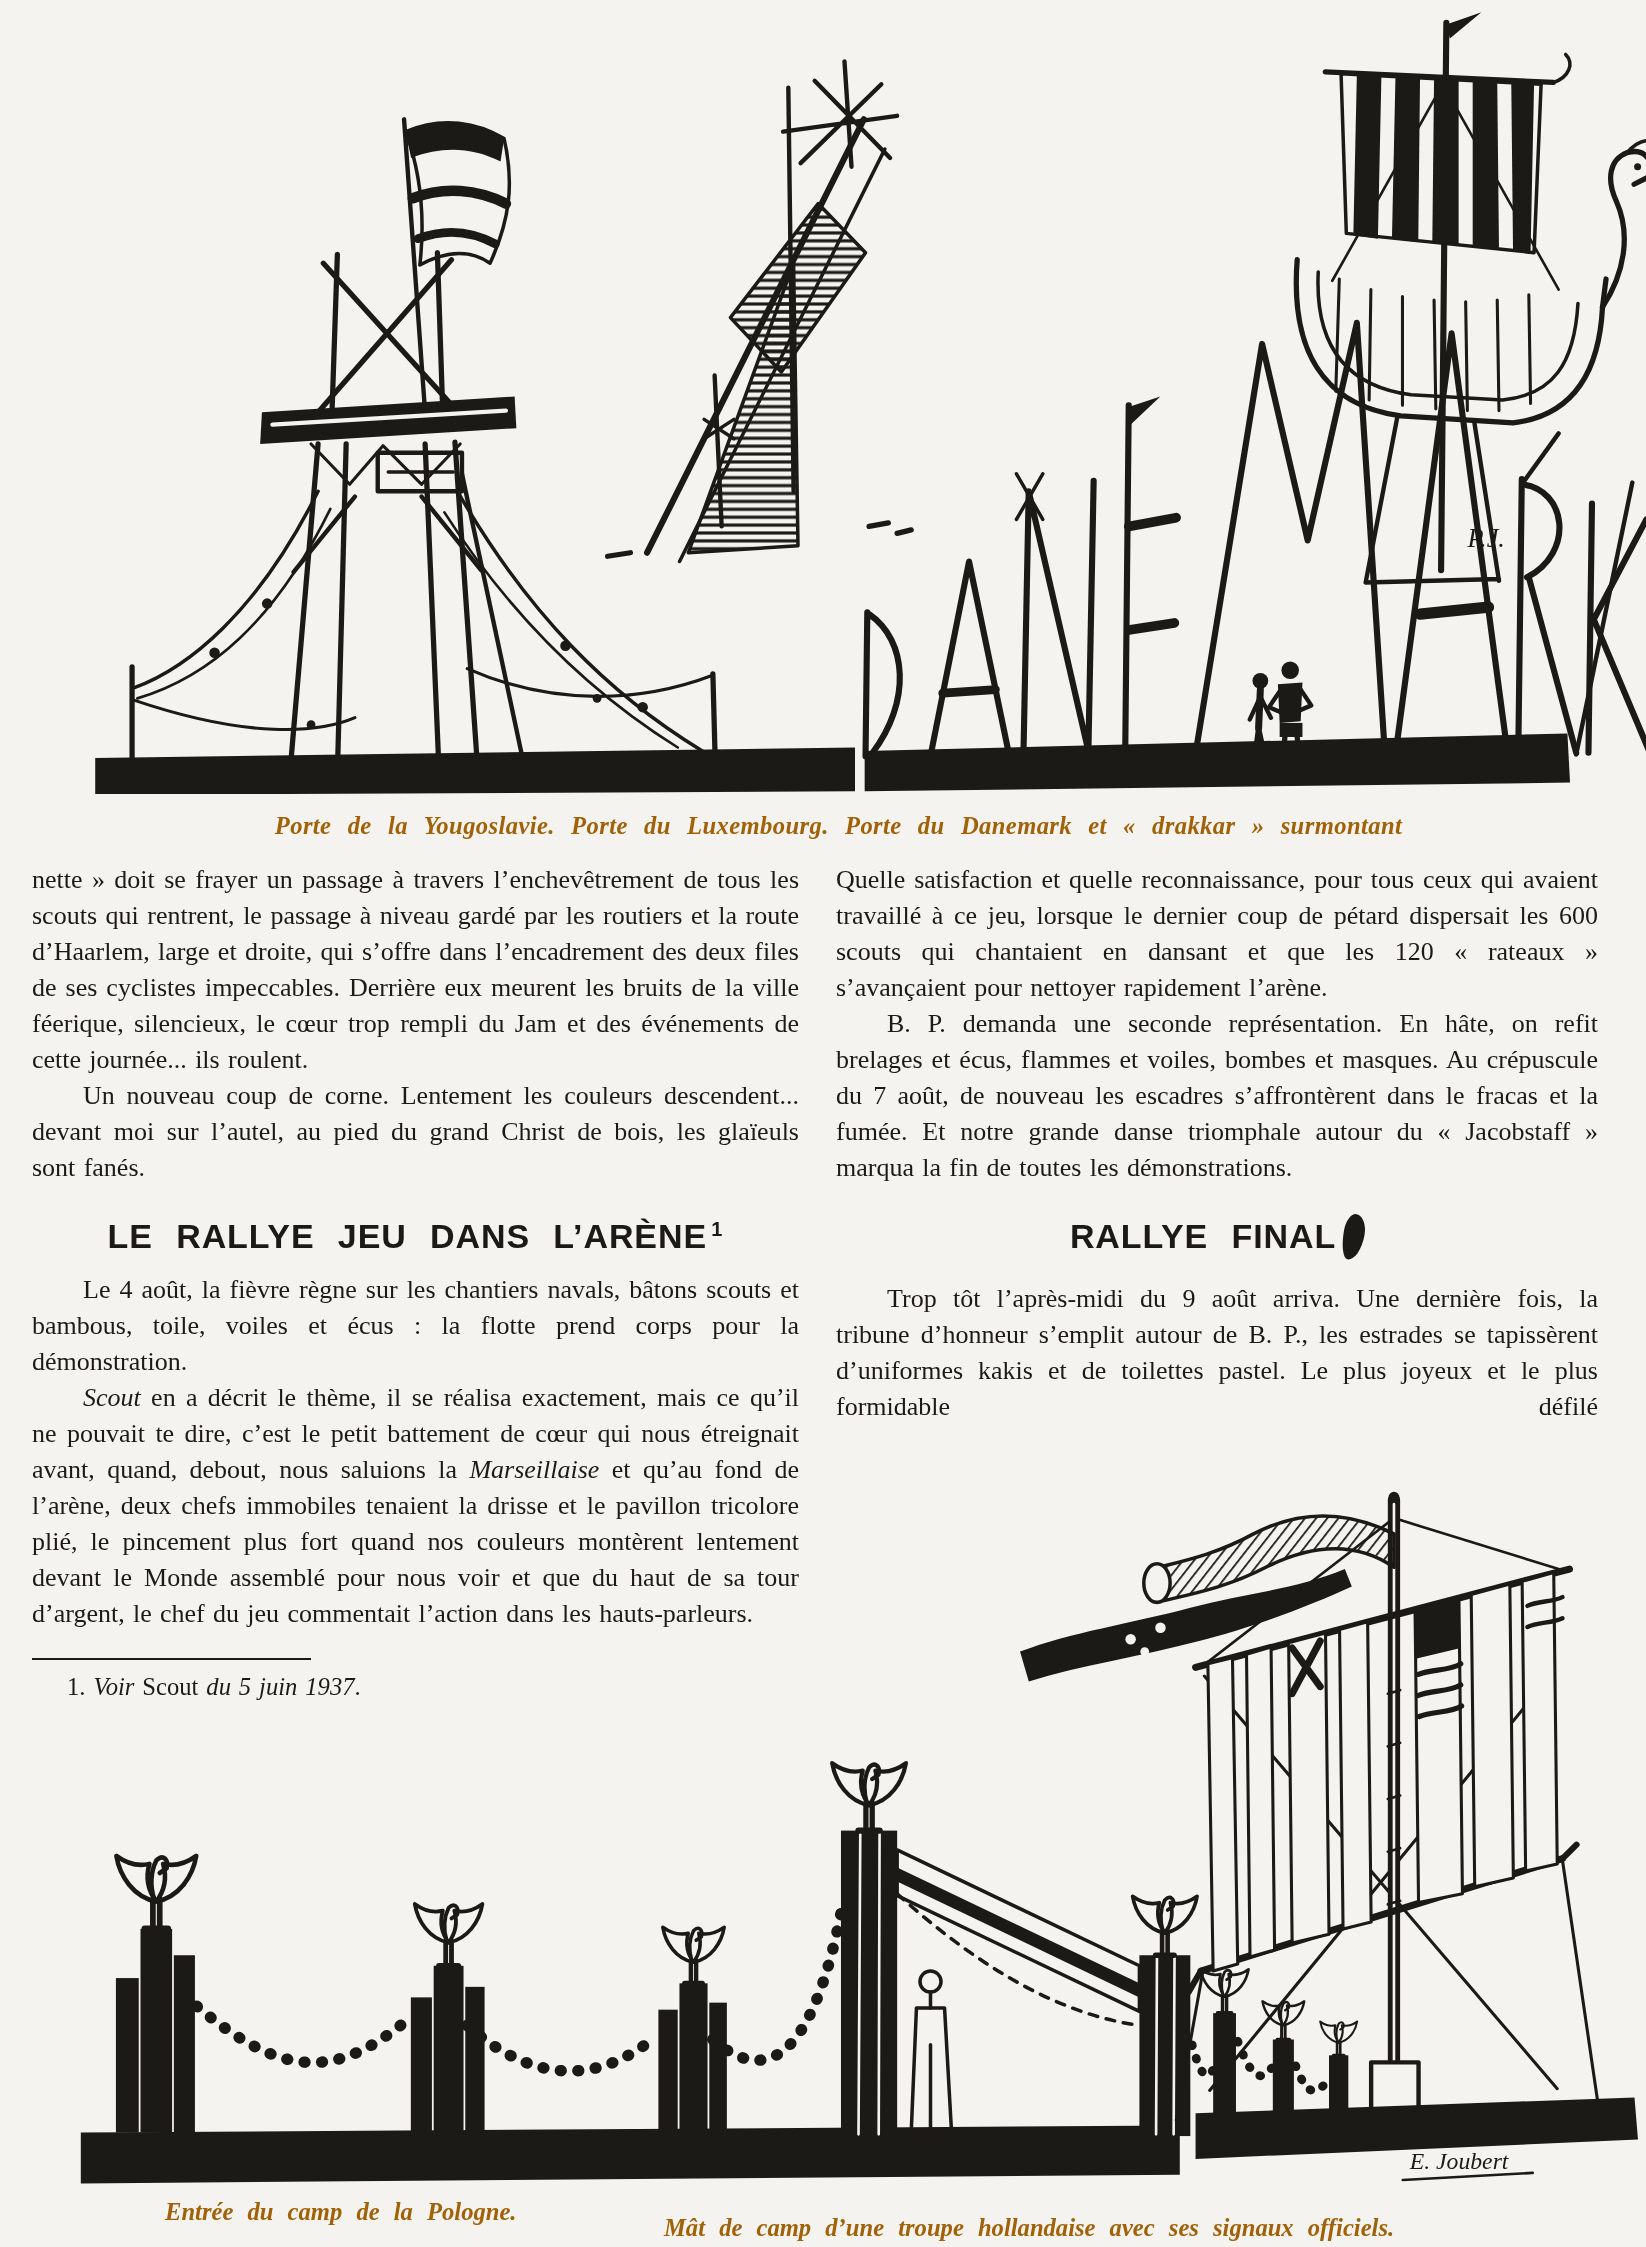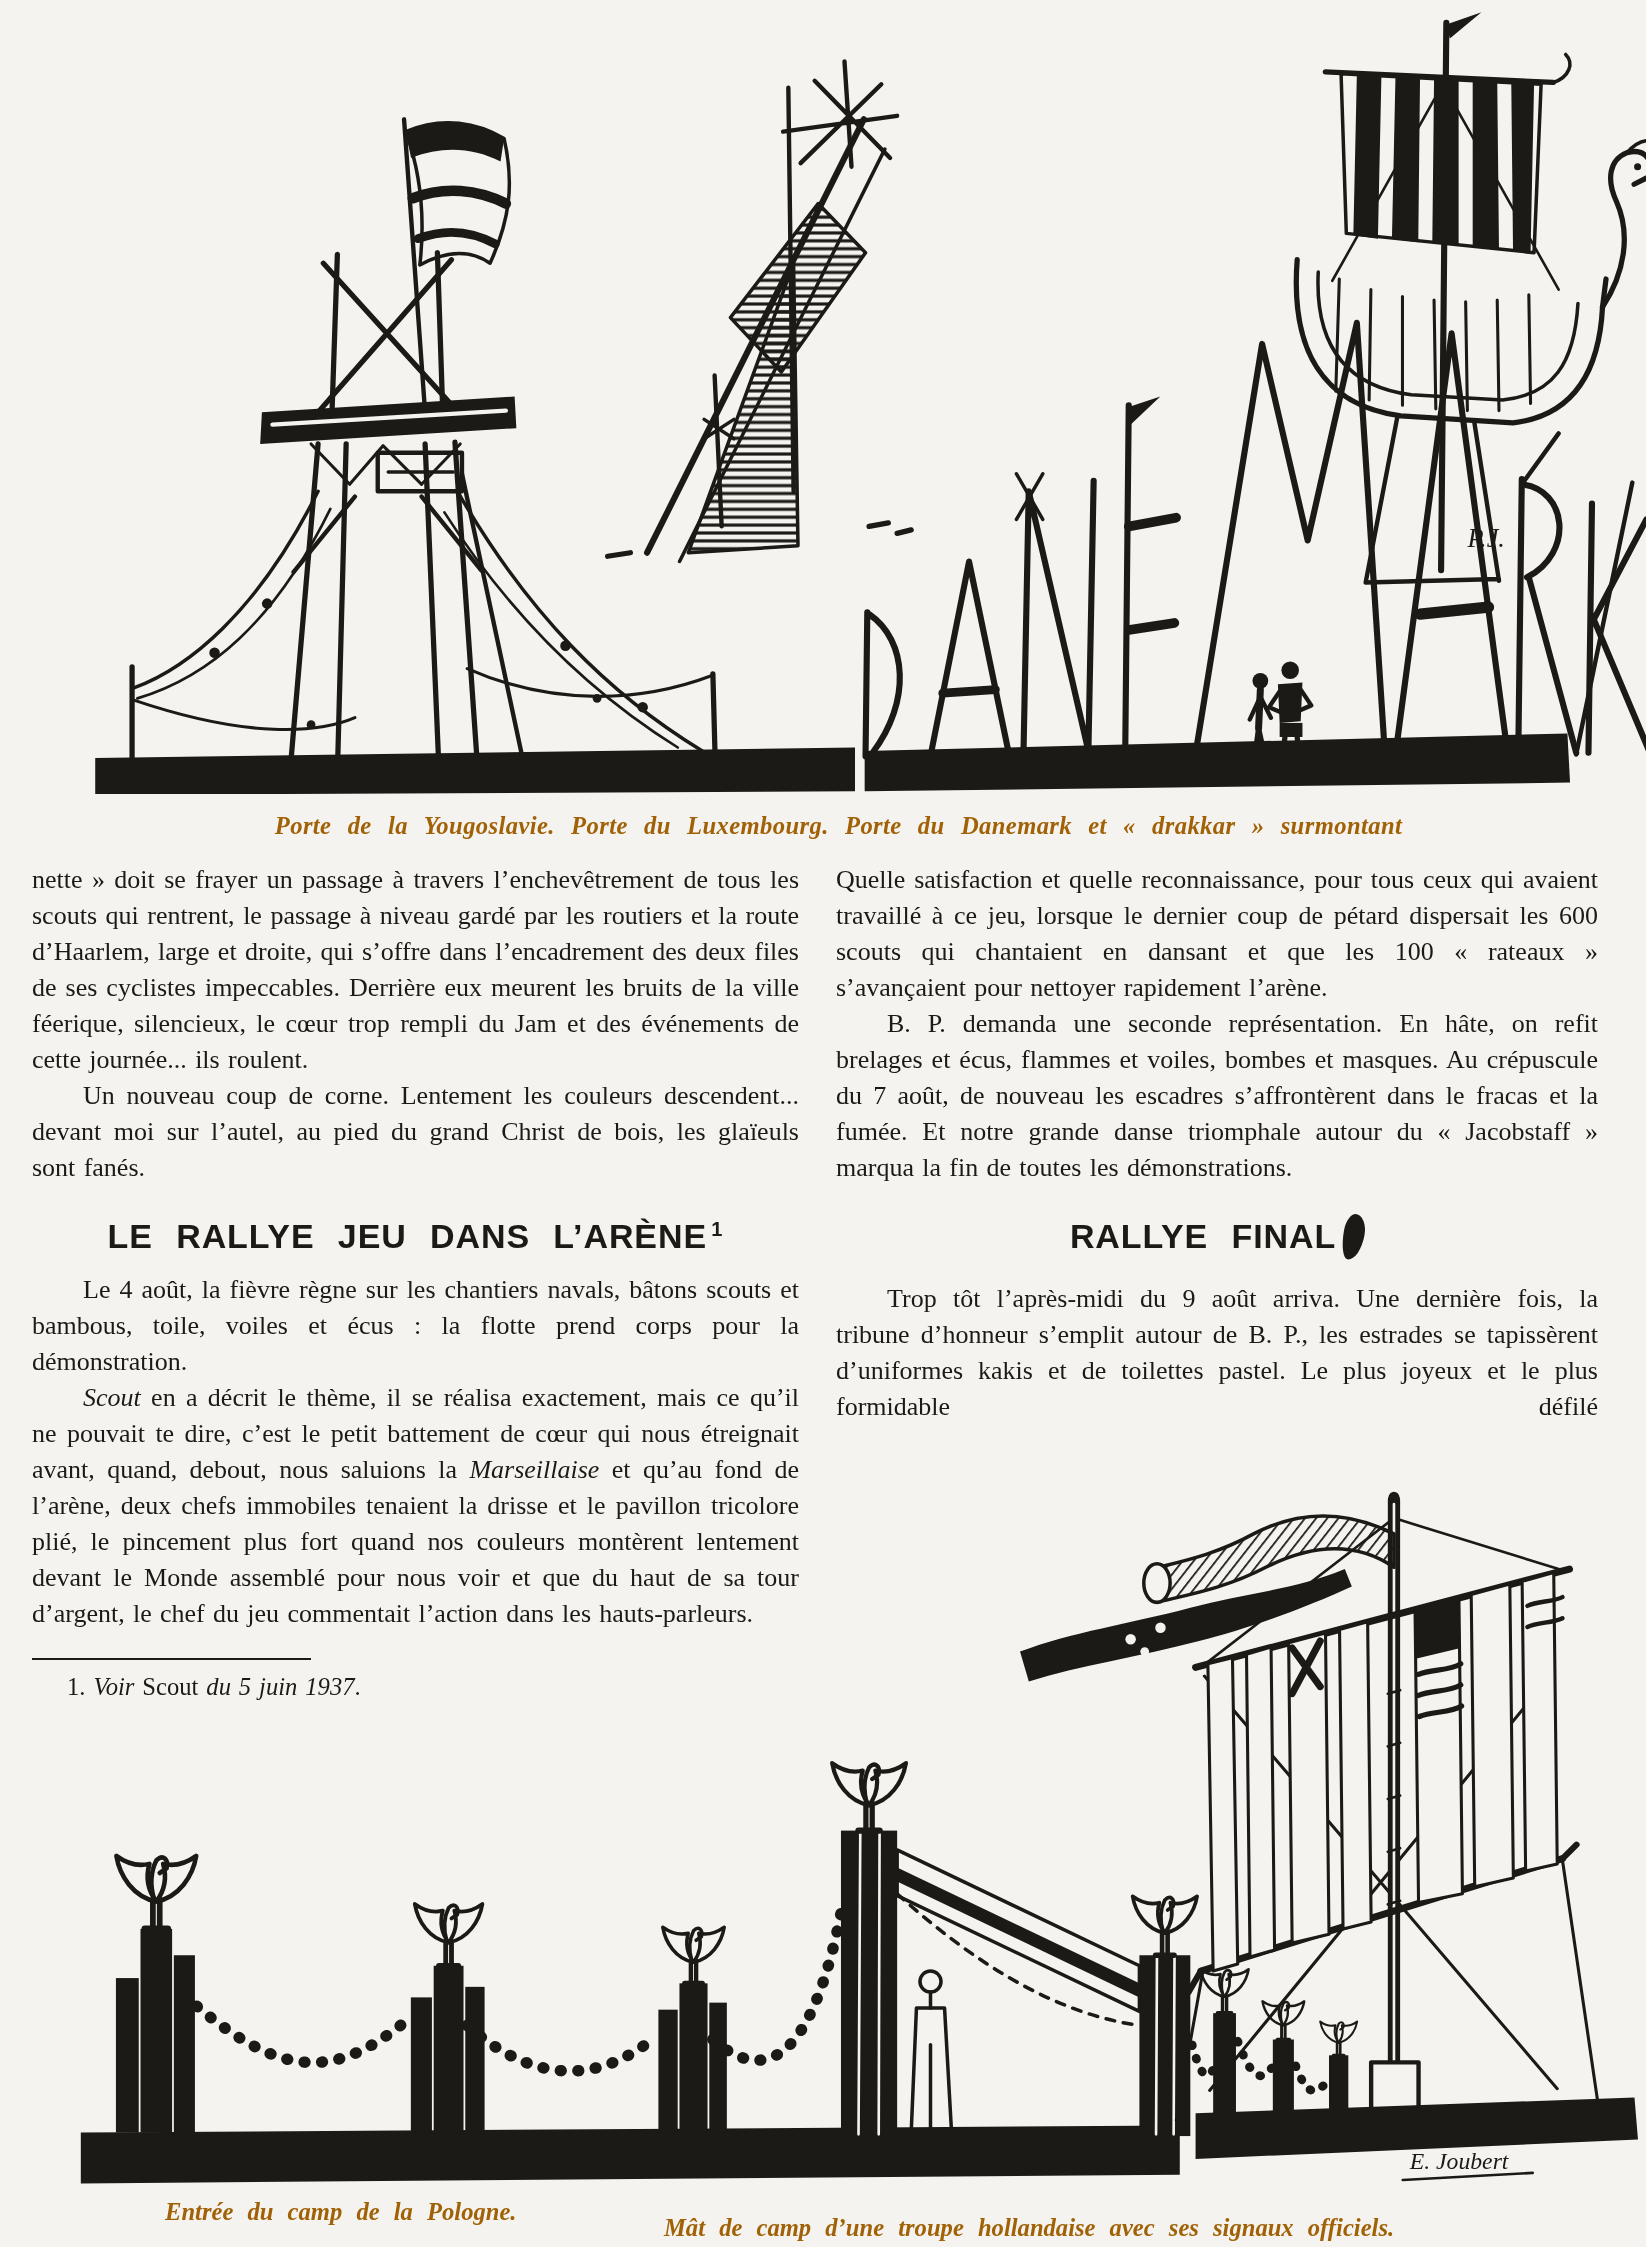--- a/index.html
+++ b/index.html
@@ -173,21 +173,21 @@
     <h2 class="head"><span>LE RALLYE JEU DANS L’ARÈNE</span><sup>1</sup></h2>
     <p>Le 4 août, la fièvre règne sur les chantiers navals, bâtons scouts et bambous, toile, voiles et écus : la flotte prend corps pour la démonstration.</p>
     <p><i>Scout</i><span> en a décrit le thème, il se réalisa exactement, mais ce qu’il ne pouvait te dire, c’est le petit battement de cœur qui nous étreignait avant, quand, debout, nous saluions la </span><i>Marseillaise</i><span> et qu’au fond de l’arène, deux chefs immobiles tenaient la drisse et le pavillon tricolore plié, le pincement plus fort quand nos couleurs montèrent lentement devant le Monde assemblé pour nous voir et que du haut de sa tour d’argent, le chef du jeu commentait l’action dans les hauts-parleurs.</span></p>
     <div class="footnote">
       <div class="footnote-rule"></div>
       <div class="footnote-text"><span>1. </span><i>Voir</i><span> Scout </span><i>du 5 juin 1937</i><span>.</span></div>
     </div>
   </div>
 
   <div class="col" id="right-col">
-    <p class="cont">Quelle satisfaction et quelle reconnaissance, pour tous ceux qui avaient travaillé à ce jeu, lorsque le dernier coup de pétard dispersait les 600 scouts qui chantaient en dansant et que les 100 « rateaux » s’avançaient pour nettoyer rapidement l’arène.</p>
+    <p class="cont">Quelle satisfaction et quelle reconnaissance, pour tous ceux qui avaient travaillé à ce jeu, lorsque le dernier coup de pétard dispersait les 600 scouts qui chantaient en dansant et que les 120 « rateaux » s’avançaient pour nettoyer rapidement l’arène.</p>
     <p>B. P. demanda une seconde représentation. En hâte, on refit brelages et écus, flammes et voiles, bombes et masques. Au crépuscule du 7 août, de nouveau les escadres s’affrontèrent dans le fracas et la fumée. Et notre grande danse triomphale autour du « Jacobstaff » marqua la fin de toutes les démonstrations.</p>
     <h2 class="head"><span>RALLYE FINAL</span><span class="smudge"></span></h2>
     <p class="runover">Trop tôt l’après-midi du 9 août arriva. Une dernière fois, la tribune d’honneur s’emplit autour de B. P., les estrades se tapissèrent d’uniformes kakis et de toilettes pastel. Le plus joyeux et le plus formidable défilé</p>
   </div>
 
   <div class="illo" id="bottom-illo">
   <svg viewBox="0 0 1876 810" width="1647" height="711">
     <defs>
       <pattern id="hatchB" patternUnits="userSpaceOnUse" width="10" height="10" patternTransform="rotate(38)">
         <line x1="0" y1="0" x2="0" y2="10" stroke="#1c1a17" stroke-width="4"></line>

